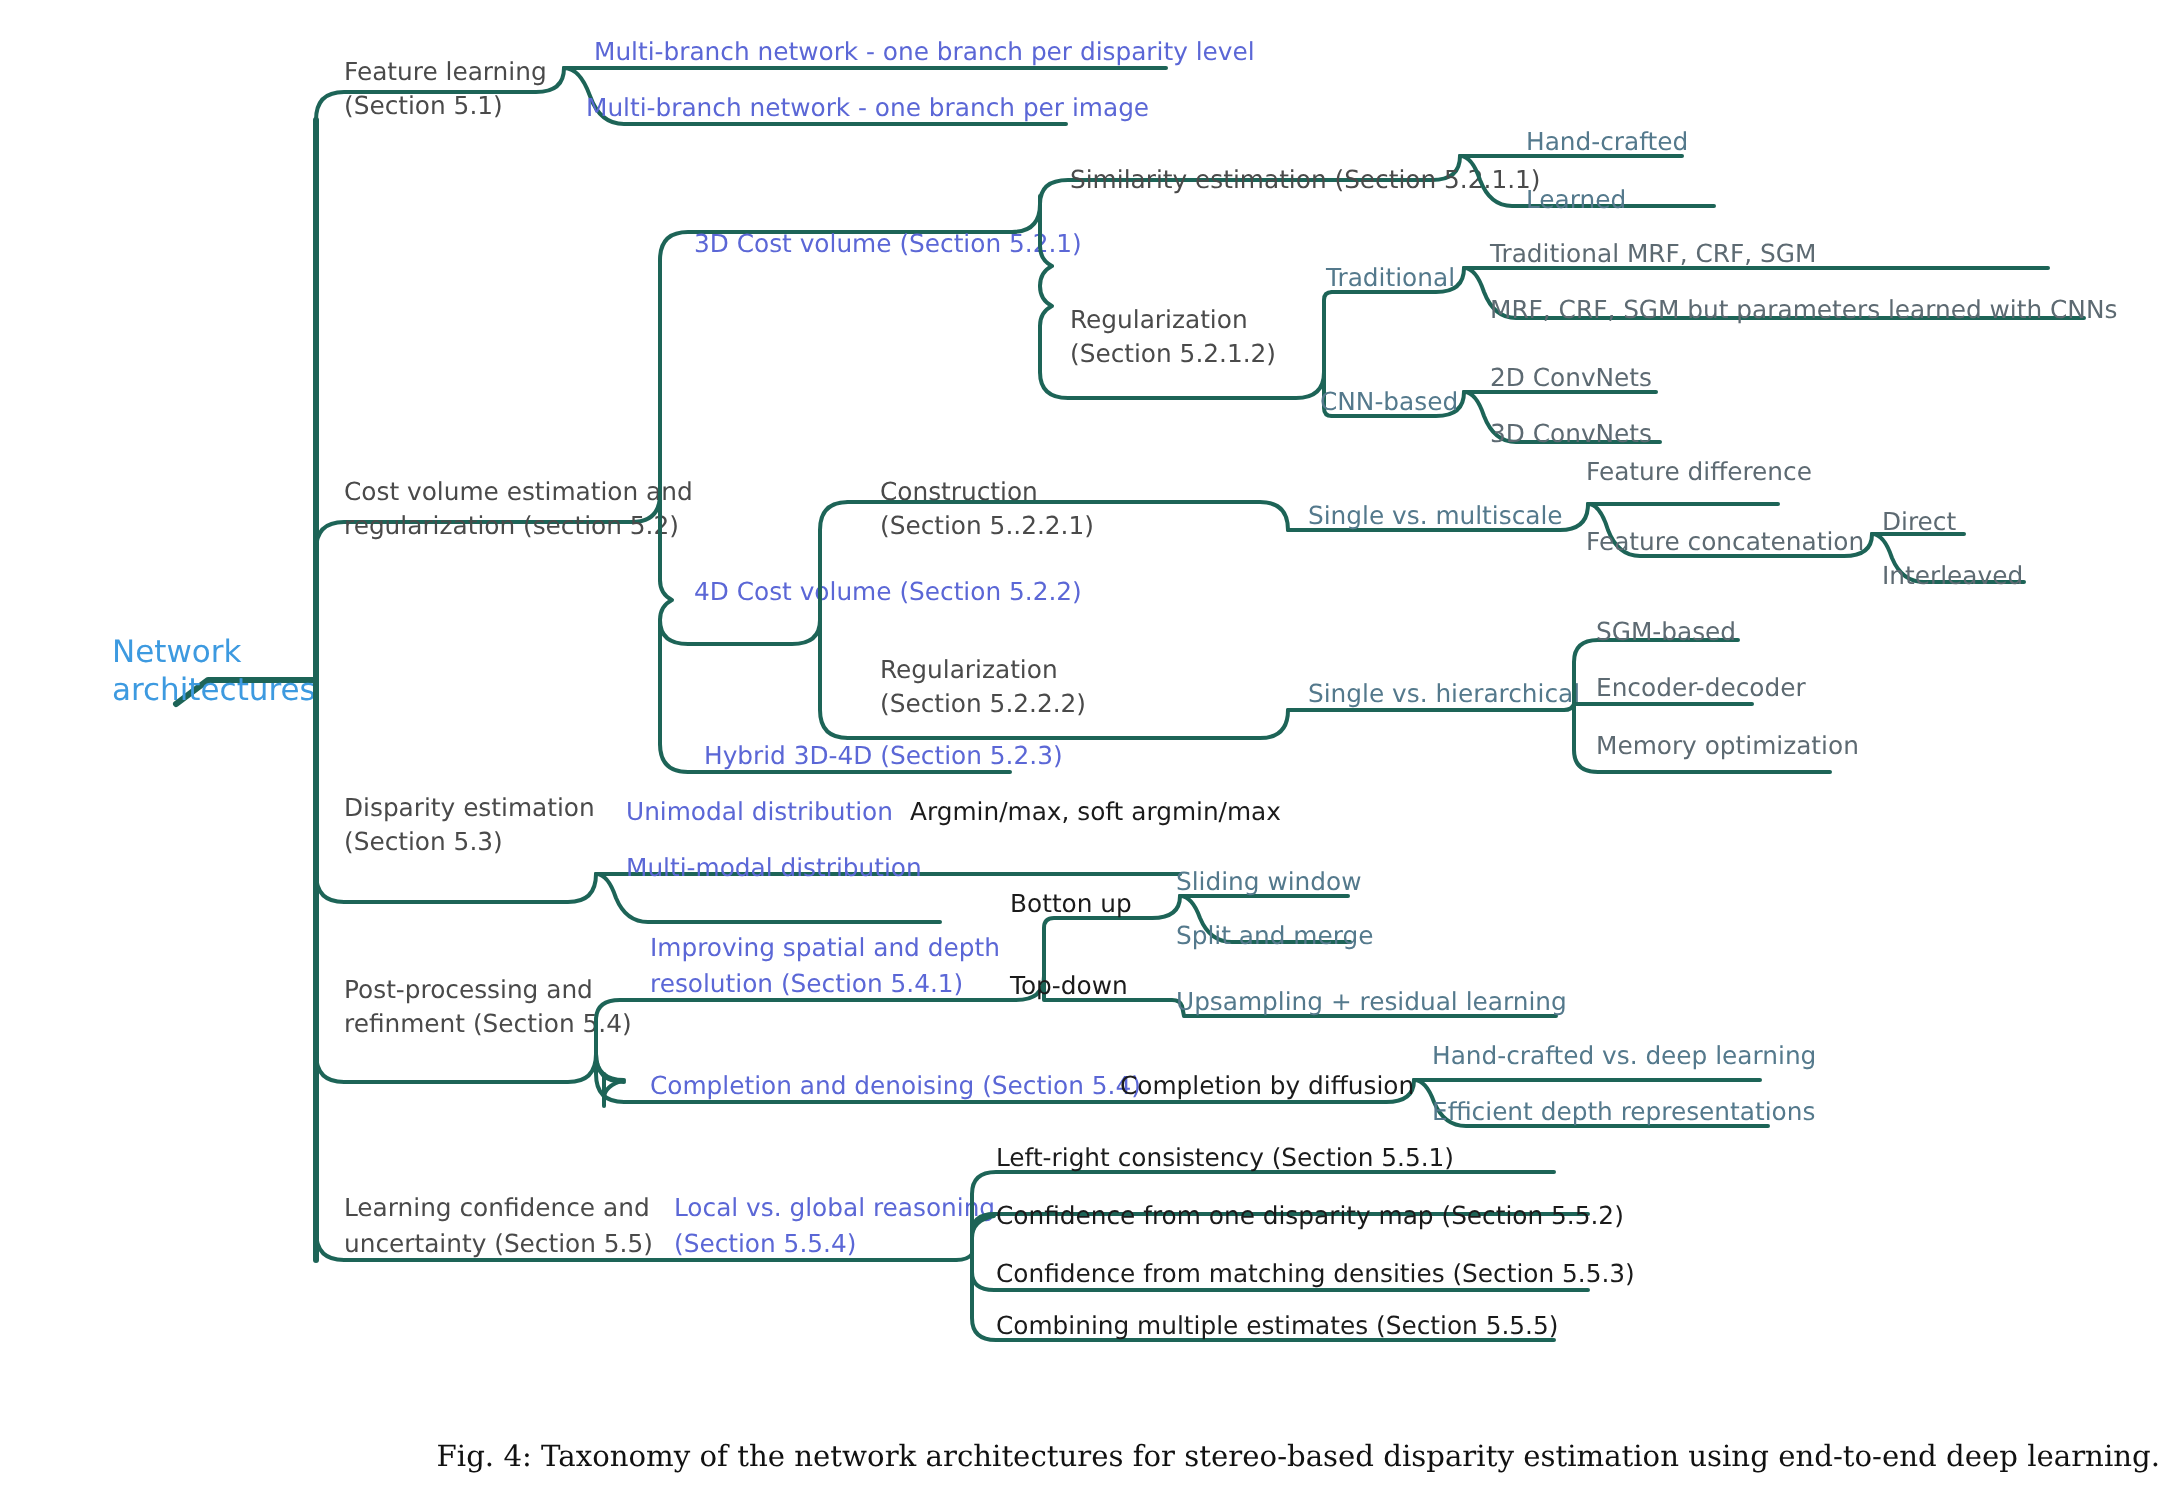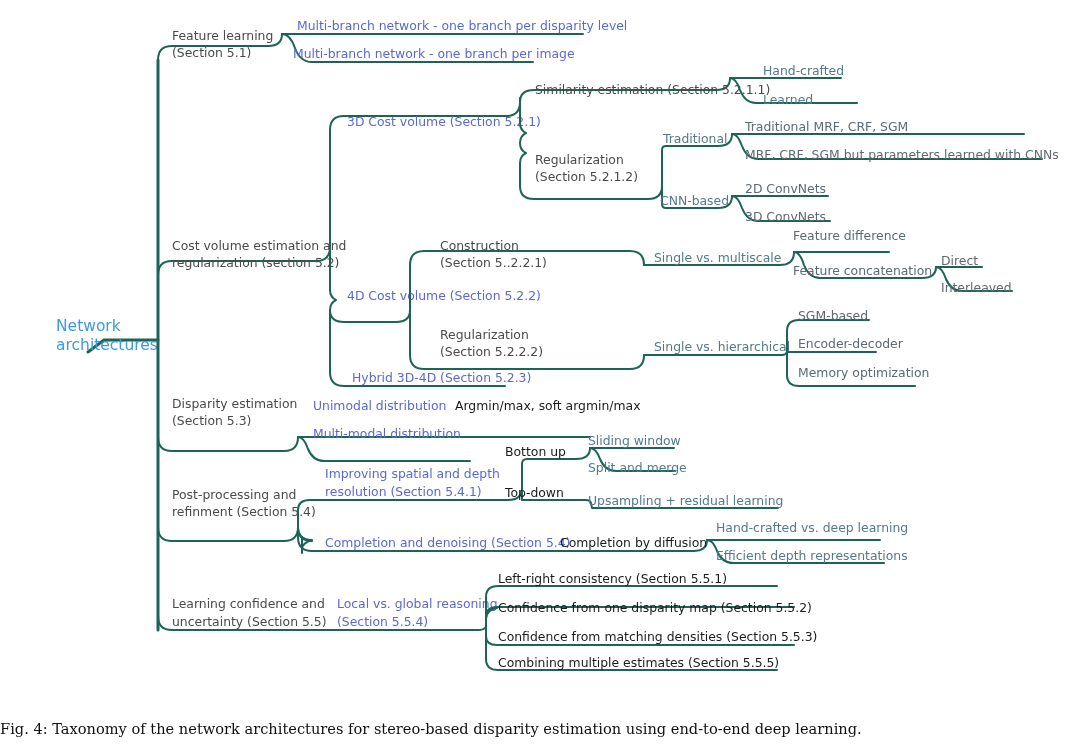--- a/index.html
+++ b/index.html
@@ -17,21 +17,21 @@
   .lvl-root{font-size:15.5px;fill:#3d9ae0;}
   .lvl-dark{font-size:12.4px;fill:#4a4a4a;}
   .lvl-blue{font-size:12.4px;fill:#5b67d6;}
   .lvl-slate{font-size:12.4px;fill:#54798c;}
   .lvl-black{font-size:12.4px;fill:#1b1b1b;}
   .lvl-gray{font-size:12.4px;fill:#5d6a72;}
   .edge{fill:none;stroke:#1d6457;stroke-width:2;stroke-linecap:round;stroke-linejoin:round;}
   .edge-root{fill:none;stroke:#1d6457;stroke-width:3;stroke-linecap:round;stroke-linejoin:round;}
   #caption{
     position:absolute;left:0;top:700px;width:1080px;height:56px;
-    display:flex;align-items:center;justify-content:flex-start;
+    display:flex;align-items:center;justify-content:flex-end;
   }
   #caption .cap-text{
     font-family:"DejaVu Serif","Liberation Serif",serif;
     font-size:14.6px;color:#111111;white-space:nowrap;
   }
 </style>
 </head>
 <body>
 
 <div id="figure">

